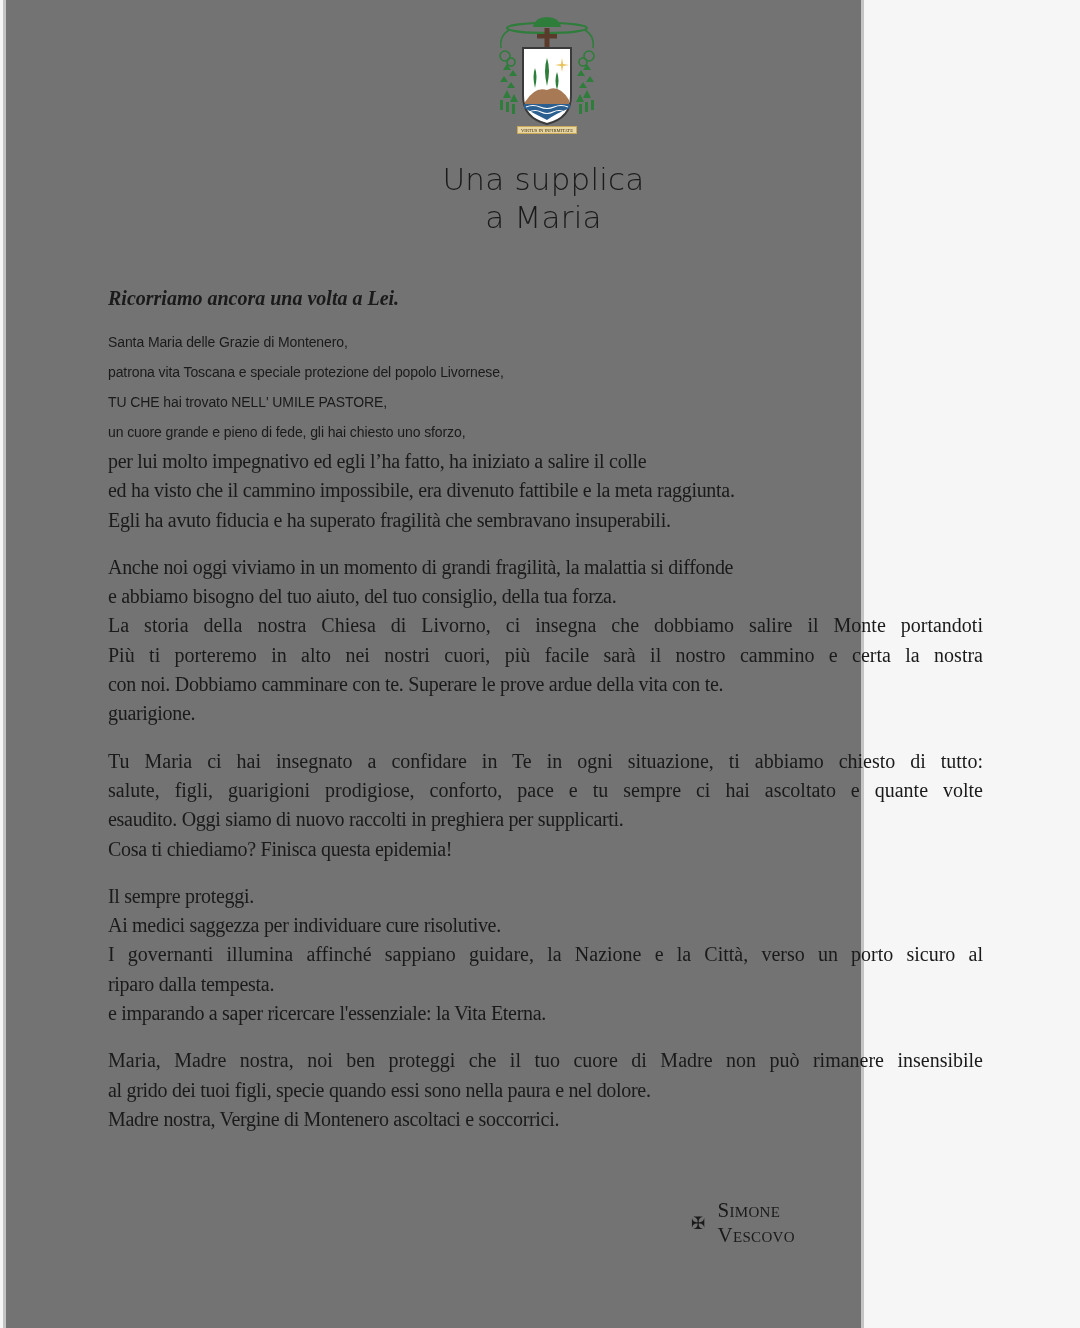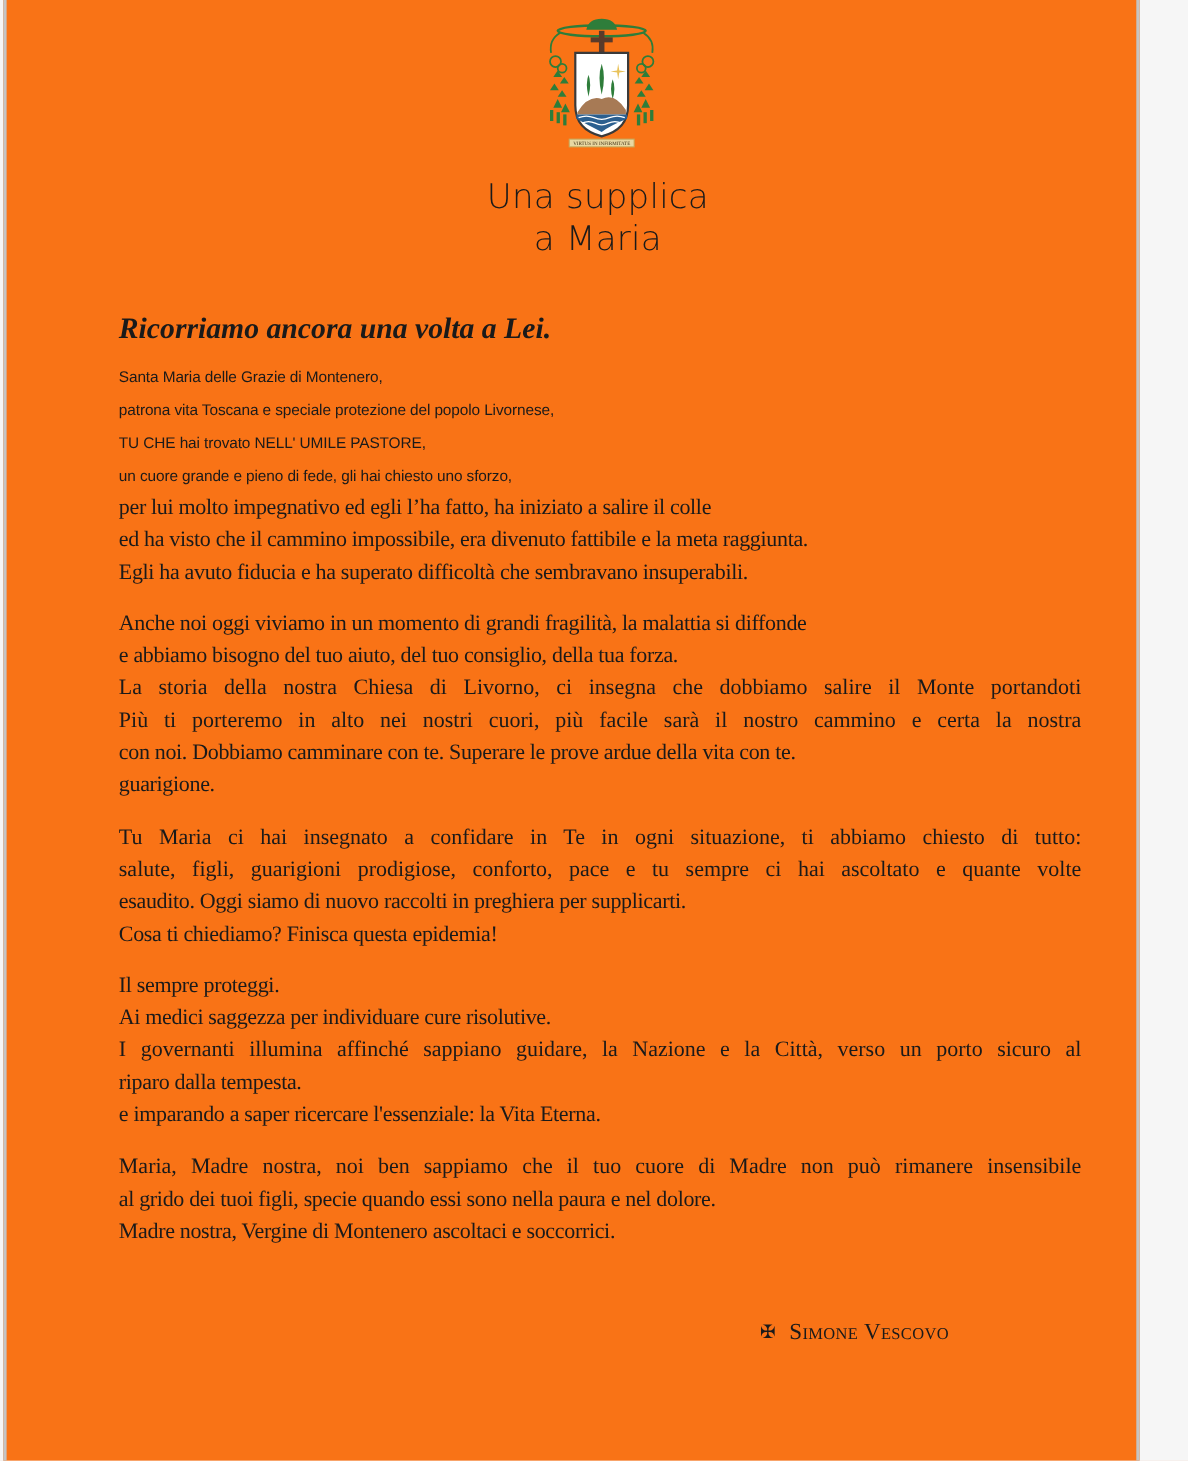--- a/index.html
+++ b/index.html
@@ -10,23 +10,23 @@
     body {
       width: 1080px;
       height: 1328px;
       position: relative;
       overflow: hidden;
     }
     .page {
       position: absolute;
       left: 3px;
       top: 0;
-      width: 1033px;
+      width: 861px;
       height: 1328px;
-      background: #f97316;
+      background: #737373;
       border-left: 3px solid #c4c4c4;
       border-right: 3px solid #c4c4c4;
       box-sizing: border-box;
     }
     .crest {
       position: absolute;
       left: 489px;
       top: 14px;
       width: 104px;
       height: 124px;
@@ -50,21 +50,21 @@
       left: 102px;
       top: 283px;
       width: 875px;
       font-family: "Liberation Serif", serif;
       color: #1a1a1a;
     }
     .lead {
       font-family: "Liberation Serif", serif;
       font-weight: bold;
       font-style: italic;
-      font-size: 27px;
+      font-size: 20px;
       line-height: 30px;
       margin: 0 0 14px 0;
     }
     .sans-line {
       font-family: Liberation Sans, sans-serif;
       font-size: 14px;
       line-height: 30px;
       letter-spacing: -0.1px;
       white-space: nowrap;
     }
@@ -179,21 +179,21 @@
   <div class="body">
     <div class="lead">Ricorriamo ancora una volta a Lei.</div>
 
     <div class="para">
       <div class="sans-line">Santa Maria delle Grazie di Montenero,</div>
       <div class="sans-line">patrona vita Toscana e speciale protezione del popolo Livornese,</div>
       <div class="sans-line">TU CHE hai trovato NELL' UMILE PASTORE,</div>
       <div class="sans-line">un cuore grande e pieno di fede, gli hai chiesto uno sforzo,</div>
       <div class="ser-line">per lui molto impegnativo ed egli l’ha fatto, ha iniziato a salire il colle</div>
       <div class="ser-line">ed ha visto che il cammino impossibile, era divenuto fattibile e la meta raggiunta.</div>
-      <div class="ser-line">Egli ha avuto fiducia e ha superato difficoltà che sembravano insuperabili.</div>
+      <div class="ser-line">Egli ha avuto fiducia e ha superato fragilità che sembravano insuperabili.</div>
     </div>
 
     <div class="para">
         <div class="ser-line">Anche noi oggi viviamo in un momento di grandi fragilità, la malattia si diffonde</div>
         <div class="ser-line">e abbiamo bisogno del tuo aiuto, del tuo consiglio, della tua forza.</div>
         <div class="ser-line justify">La storia della nostra Chiesa di Livorno, ci insegna che dobbiamo salire il Monte portandoti</div>
         <div class="ser-line justify">Più ti porteremo in alto nei nostri cuori, più facile sarà il nostro cammino e certa la nostra</div>
         <div class="ser-line">con noi. Dobbiamo camminare con te. Superare le prove ardue della vita con te.</div>
         <div class="ser-line">guarigione.</div>
       </div>
@@ -204,21 +204,21 @@
         <div class="ser-line">Cosa ti chiediamo?  Finisca questa epidemia!</div>
       </div>
     <div class="para">
         <div class="ser-line">Il sempre proteggi.</div>
         <div class="ser-line">Ai medici saggezza per individuare cure risolutive.</div>
         <div class="ser-line justify">I governanti illumina affinché sappiano guidare, la Nazione e la Città, verso un porto sicuro al</div>
         <div class="ser-line">riparo dalla tempesta.</div>
         <div class="ser-line">e imparando a saper ricercare l'essenziale: la Vita Eterna.</div>
       </div>
     <div class="para">
-        <div class="ser-line justify">Maria, Madre nostra, noi ben sappiamo che il tuo cuore di Madre non può rimanere insensibile</div>
+        <div class="ser-line justify">Maria, Madre nostra, noi ben proteggi che il tuo cuore di Madre non può rimanere insensibile</div>
         <div class="ser-line">al grido dei tuoi figli, specie quando essi sono nella paura e nel dolore.</div>
         <div class="ser-line">Madre nostra, Vergine di Montenero ascoltaci e soccorrici.</div>
       </div>
   </div>
 
   <div class="signature">
     <span class="cross">✠</span>
     <span>Simone Vescovo</span>
   </div>
 </div>

